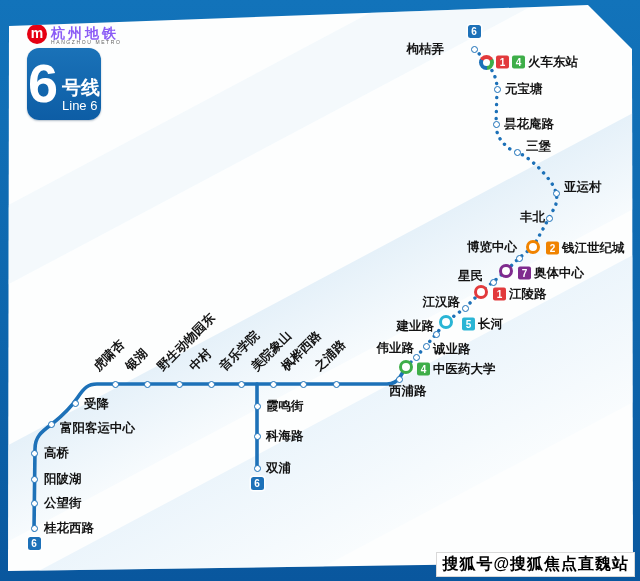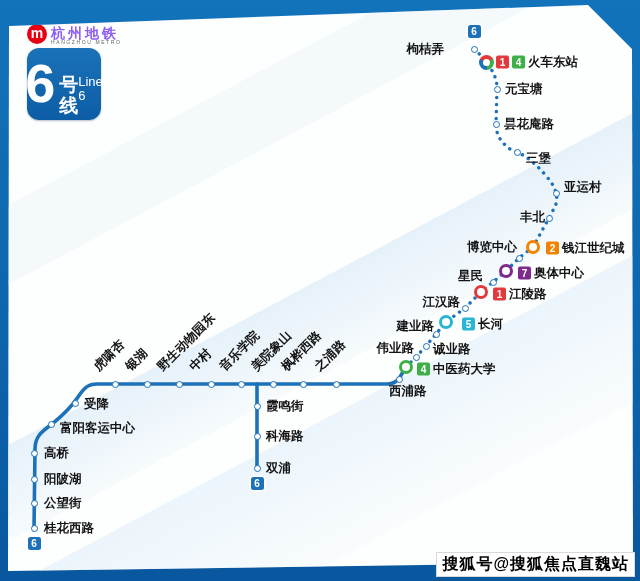--- a/index.html
+++ b/index.html
@@ -22,21 +22,21 @@
   .curl{position:absolute;left:0;top:0;pointer-events:none}
   
   .logo{position:absolute;left:27px;top:24px;width:20px;height:20px;border-radius:50%;
         background:#e60012;color:#fff;font-weight:bold;font-size:14px;line-height:19px;text-align:center}
   .brand{position:absolute;left:51px;top:25px;font-size:14px;font-weight:bold;color:#8b5cf6;letter-spacing:3px}
   .brand-en{position:absolute;left:51px;top:39px;font-size:5px;color:#666;letter-spacing:1.6px}
   .linebox{position:absolute;left:27px;top:48px;width:74px;height:72px;border-radius:12px;
            background:linear-gradient(180deg,#1a72b8,#0d5da5);color:#fff;display:flex;
            align-items:center;justify-content:center;gap:4px;box-shadow:0 1px 2px rgba(0,40,80,.3)}
   .linebox .big{font-size:54px;font-weight:bold;line-height:1;margin-top:-2px}
-  .linebox .col{display:flex;line-height:1.1;margin-top:24px}
+  .linebox .col{display:flex;flex-direction:column;line-height:1.1;margin-top:24px}
   .linebox .cn{font-size:19px;font-weight:bold}
   .linebox .en{font-size:13px;font-weight:normal}
   
   .maplayer{position:absolute;inset:0}
   .st{position:absolute;width:7px;height:7px;border-radius:50%;background:#fff;
       border:1.6px solid #1d71b8;box-sizing:border-box}
   .xf{position:absolute;width:14px;height:14px;border-radius:50%;background:#fff;
       border:3px solid #999;box-sizing:border-box}
   .xfm{position:absolute;width:15px;height:15px;border-radius:50%;display:flex;
        align-items:center;justify-content:center}
@@ -104,21 +104,21 @@
       </div>
       <div class="st" style="left: 493.5px; top: 85.5px; border-color: rgb(29, 113, 184);"></div>
       <div class="lbl right" style="left: 505px; top: 89px;">
         <span class="">元宝塘</span>
       </div>
       <div class="st" style="left: 492.5px; top: 120.5px; border-color: rgb(29, 113, 184);"></div>
       <div class="lbl right" style="left: 504px; top: 124px;">
         <span class="">昙花庵路</span>
       </div>
       <div class="st" style="left: 513.5px; top: 148.5px; border-color: rgb(29, 113, 184);"></div>
-      <div class="lbl right" style="left: 526px; top: 146px; margin-top: 12px;">
+      <div class="lbl right" style="left: 526px; top: 146px;">
         <span class="">三堡</span>
       </div>
       <div class="st" style="left: 552.5px; top: 189.5px; border-color: rgb(29, 113, 184);"></div>
       <div class="lbl right" style="left: 564px; top: 187px;">
         <span class="">亚运村</span>
       </div>
       <div class="st" style="left: 545.5px; top: 214.5px; border-color: rgb(29, 113, 184);"></div>
       <div class="lbl left" style="left: 545px; top: 217px;">
         <span class="">丰北</span>
       </div>

